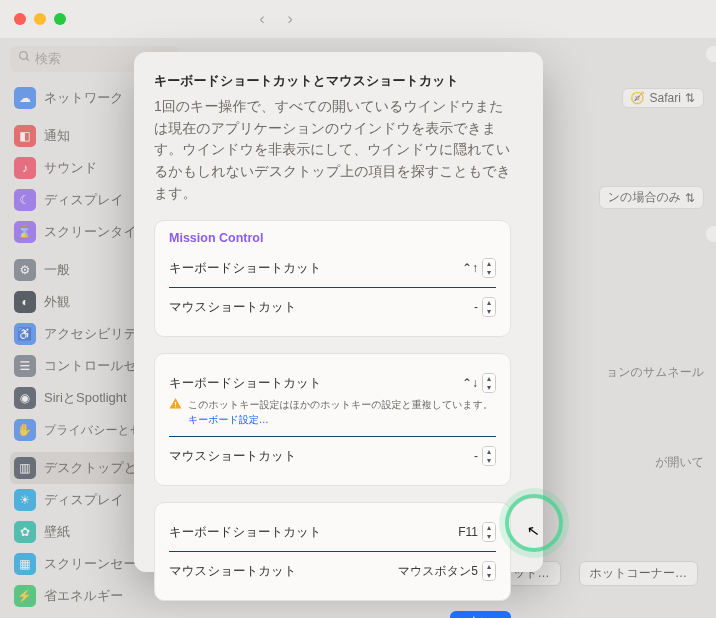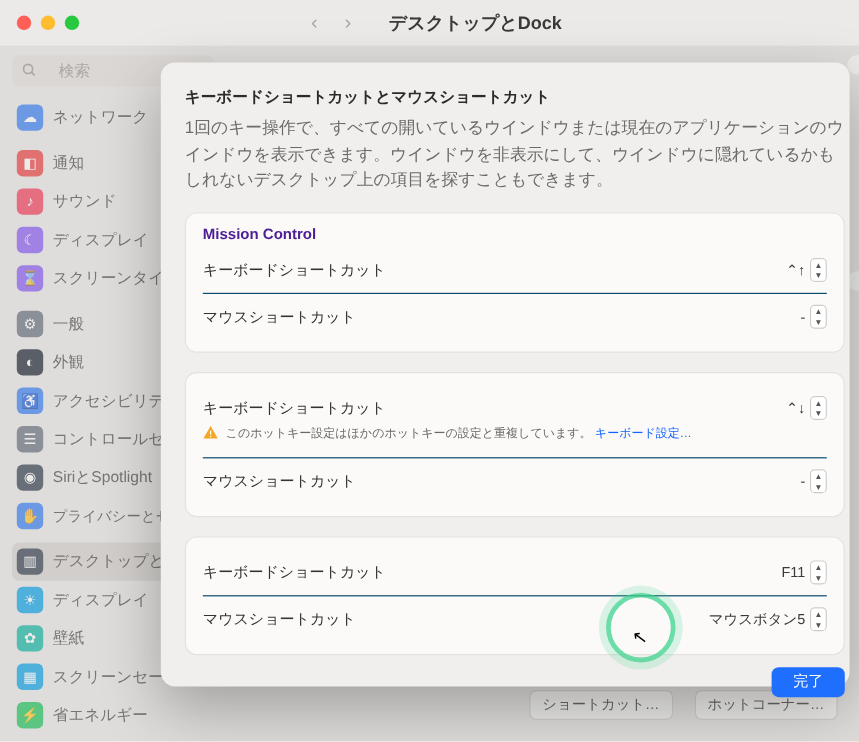--- a/index.html
+++ b/index.html
@@ -8,43 +8,43 @@
 
 .window { position: absolute; inset: 0; background: #eceae8; }
 .titlebar { height: 38px; display: flex; align-items: center; padding: 0 14px; gap: 8px; }
 .traffic { display: flex; gap: 8px; }
 .traffic span { width: 12px; height: 12px; border-radius: 50%; display: inline-block; }
 .tl-red { background: #ff5f57; } .tl-yellow { background: #febc2e; } .tl-green { background: #28c840; }
 .navarrow { color: #a9a6a3; width: 20px; text-align: center; font-size: 17px; cursor: default; }
 .title { margin-left: 16px; font-weight: 600; font-size: 15px; color: #3b3a39; }
 .body { position: absolute; top: 38px; bottom: 0; left: 0; right: 0; display: flex; }
 .sidebar { width: 188px; padding: 8px 10px; overflow: hidden; }
-.search { display: flex; align-items: flex-end; gap: 18px; background: #e3e0de; border-radius: 6px; padding: 4px 8px; color: #9a9794; font-size: 13px; margin-bottom: 10px; }
+.search { display: flex; align-items: flex-start; gap: 4px; background: #e3e0de; border-radius: 6px; padding: 4px 8px; color: #9a9794; font-size: 13px; margin-bottom: 10px; }
 .sbitem { display: flex; align-items: center; gap: 8px; padding: 5px 4px; border-radius: 6px; font-size: 13px; color: #4b4a48; white-space: nowrap; overflow: hidden; }
 .sbitem.sel { background: #d6d3d0; }
 .ic { width: 22px; height: 22px; border-radius: 5px; flex: 0 0 22px; display: flex; align-items: center; justify-content: center; color: #fff; font-size: 12px; }
 .ic-blue{background:#3b82f6;} .ic-red{background:#ef4444;} .ic-pink{background:#f43f5e;} .ic-purple{background:#8b5cf6;}
 .ic-gray{background:#6b7280;} .ic-black{background:#1f2937;} .ic-sky{background:#0ea5e9;} .ic-teal{background:#14b8a6;}
 .ic-green{background:#22c55e;} .ic-dark{background:#374151;}
 .content { flex: 1; position: relative; padding: 12px 18px; overflow: hidden; }
 .pill { display: inline-flex; align-items: center; background: #fff; border: 1px solid #ddd9d6; border-radius: 6px; padding: 2px 8px; font-size: 12px; color: #444; gap: 4px; }
 .toggle { width: 34px; height: 20px; border-radius: 10px; background: #d4d0cd; position: relative; }
 .toggle::after { content: ""; position: absolute; width: 16px; height: 16px; border-radius: 50%; background: #fff; top: 2px; left: 2px; }
 .toggle.on { background: #2f7af7; } .toggle.on::after { left: 16px; }
 .captiontext { font-size: 12px; color: #666; }
-.bottom-buttons { position: absolute; bottom: 18px; right: 18px; display: flex; gap: 18px; }
+.bottom-buttons { position: absolute; bottom: 32px; right: 18px; display: flex; gap: 18px; }
 .macbtn { background: #fff; border: 1px solid #d7d3d0; border-radius: 6px; padding: 3px 10px; font-size: 12px; color: #333; }
 
 
 .overlay { position: absolute; inset: 38px 0 0 0; background: rgba(200,197,194,0.35); }
-.sheet { position: absolute; top: 52px; left: 134px; width: 574px; height: 520px; background: #f1efed; border-radius: 12px; box-shadow: 0 18px 50px rgba(0,0,0,.28); padding: 20px 4px 14px 20px; display: flex; flex-direction: column; }
+.sheet { position: absolute; top: 52px; left: 134px; width: 409px; height: 520px; background: #f1efed; border-radius: 12px; box-shadow: 0 18px 50px rgba(0,0,0,.28); padding: 20px 32px 14px 20px; display: flex; flex-direction: column; }
 .sheet h2 { font-size: 13px; font-weight: 700; color: #2c2b2a; }
 .sheet p.desc { font-size: 14px; color: #6d6a67; line-height: 1.55; margin-top: 6px; }
 .group { background: #fbfaf9; border: 1px solid #e5e1de; border-radius: 10px; margin-top: 16px; padding: 10px 14px; }
-.group h3 { font-size: 12.5px; font-weight: 700; color: #4c1d95; margin-bottom: 4px; }
+.group h3 { font-size: 12.5px; font-weight: 700; color: #8b5cf6; margin-bottom: 4px; }
 .row { display: flex; align-items: center; justify-content: space-between; padding: 9px 0; border-top: 1px solid #0c4a6e; font-size: 12.5px; color: #333; }
 .row:first-of-type { border-top: none; }
 .row .lbl { flex: 1; }
 .valctl { display: flex; align-items: center; gap: 4px; color: #3a3a3a; font-size: 12px; }
 .stepper { display: inline-flex; flex-direction: column; border: 1px solid #cfcac6; border-radius: 4px; overflow: hidden; }
 .stepper span { width: 12px; height: 9px; font-size: 8px; line-height: 9px; text-align: center; color: #555; background: #fff; }
 .warn { display: flex; gap: 6px; font-size: 10px; color: #6b6865; margin-top: 2px; line-height: 1.5; }
 .warn a { color: #1463ff; text-decoration: none; }
 .warnicon { width: 13px; height: 13px; flex: 0 0 13px; }
 .sheetfooter { margin-top: auto; display: flex; justify-content: flex-end; padding-top: 10px; }
@@ -60,21 +60,20 @@
 <div class="window">
   <div class="titlebar">
     <div class="traffic">
       <span class="tl-red"></span>
       <span class="tl-yellow"></span>
       <span class="tl-green"></span>
     </div>
     <div style="width:170px"></div>
     <div class="navarrow">‹</div>
     <div class="navarrow">›</div>
-    <div class="title">デスクトップとDock</div>
   </div>
 
   <div class="body">
     <div class="sidebar">
       <div class="search">
         <span>
           <svg width="13" height="13" viewBox="0 0 24 24" fill="none" stroke="#9a9794" stroke-width="2.5">
               <circle cx="10" cy="10" r="7"></circle>
               <line x1="20" y1="20" x2="15" y2="15"></line>
             </svg>

